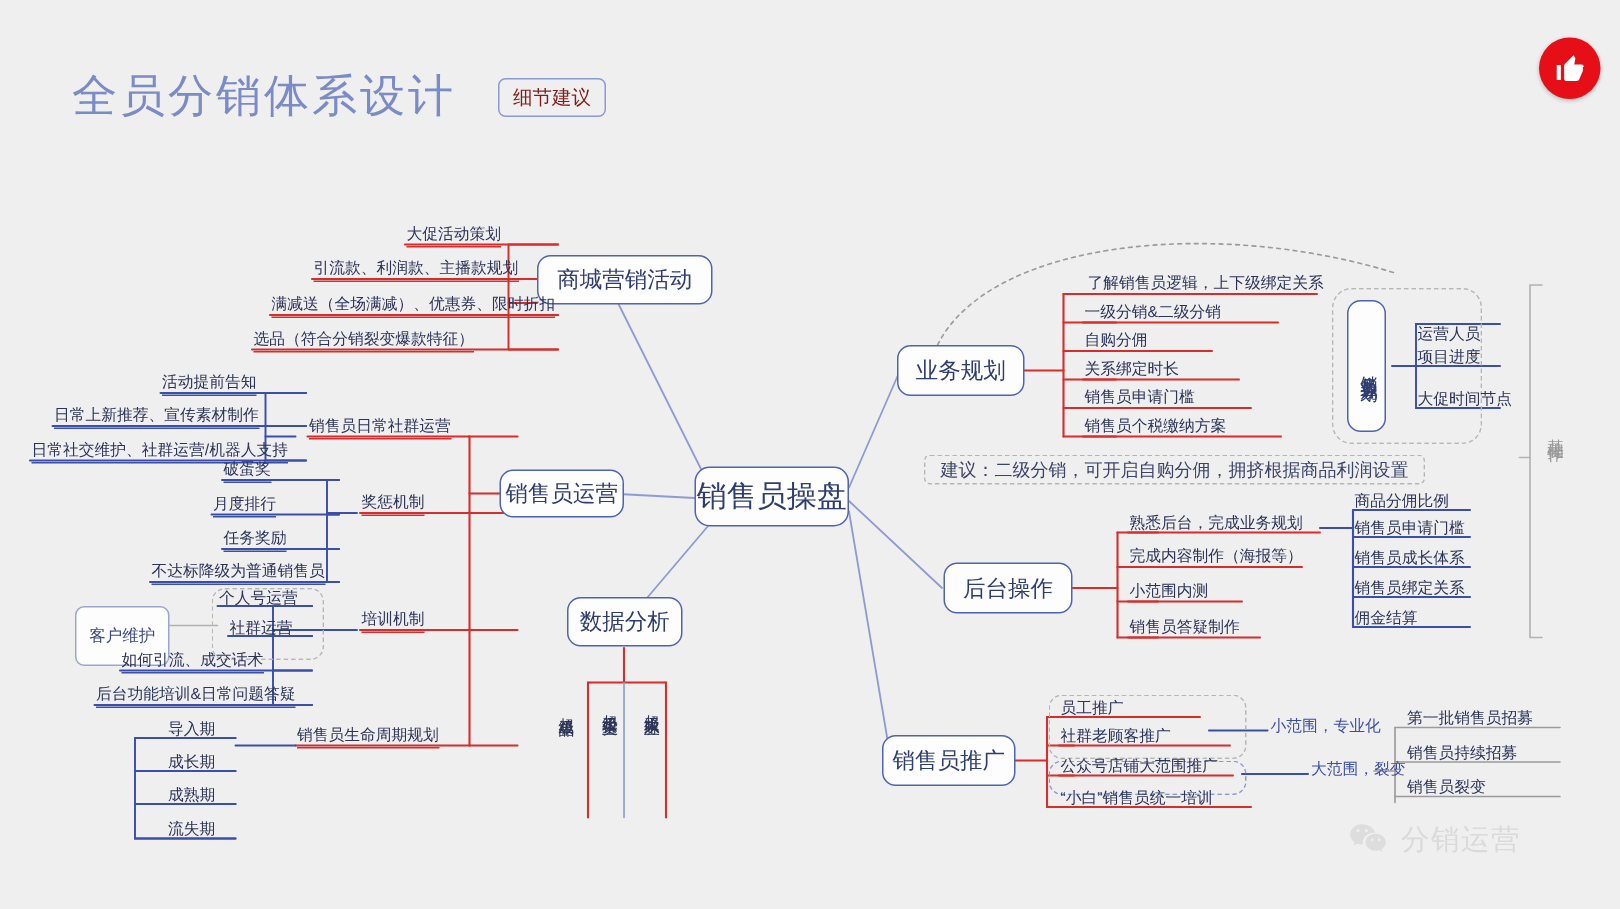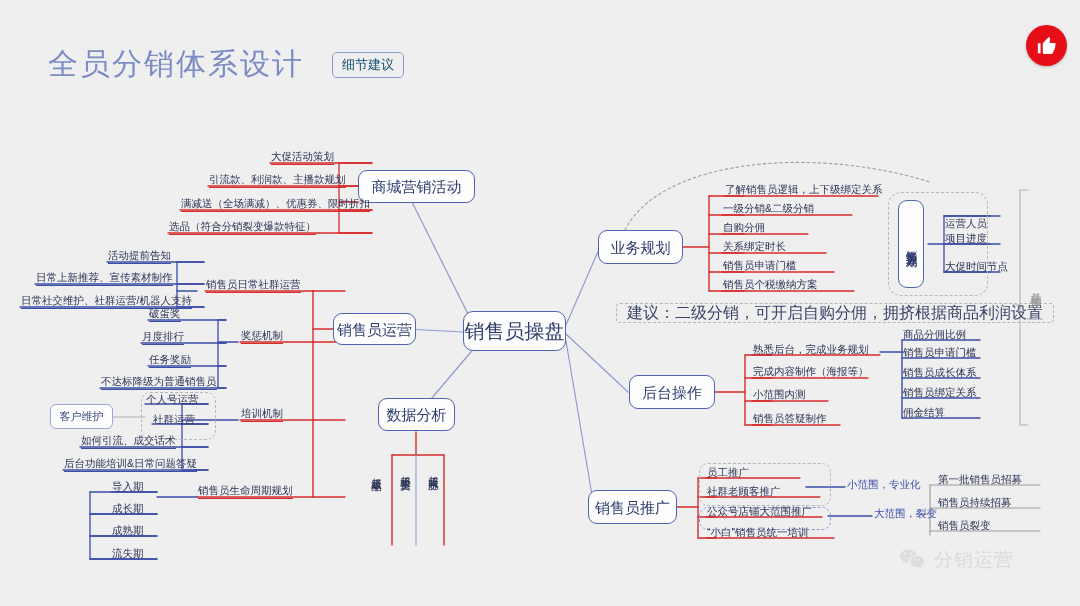--- a/index.html
+++ b/index.html
@@ -10,21 +10,21 @@
     background:#efefef;
   }
   #canvas { position:absolute; inset:0; }
   svg.wires { position:absolute; left:0; top:0; width:1080px; height:606px; pointer-events:none; }
 
   
   .title-wrap { position:absolute; left:48px; top:44px; display:flex; align-items:center; gap:28px; }
   .title-text { font-size:30px; color:#7b8bc4; letter-spacing:2px; font-weight:400; white-space:nowrap; }
   .title-badge {
     border:1.4px solid #8c9ad0; border-radius:5px; padding:3px 9px;
-    font-size:13px; color:#0c4a6e; white-space:nowrap;
+    font-size:13px; color:#7f1d1d; white-space:nowrap;
   }
 
   
   .like-btn {
     position:absolute; left:1026px; top:25px; width:41px; height:41px; border-radius:50%;
     background:#e60f18; display:flex; align-items:center; justify-content:center;
     box-shadow:0 1px 3px rgba(0,0,0,.25);
   }
   .like-btn svg { width:22px; height:22px; fill:#fff; }
 
@@ -52,21 +52,21 @@
   }
 
   
   .dgroup { position:absolute; border:1px dashed #b6b6b6; border-radius:9px; }
   .dgroup.blue { border-color:#8a9ad4; }
   .dgroup.round { border-radius:13px; }
 
   
   .suggest {
     position:absolute; border:1px dashed #b5b5b5; border-radius:4px;
-    font-size:16px; color:#3b4368; padding:4px 10px; white-space:nowrap;
+    font-size:12px; color:#3b4368; padding:4px 10px; white-space:nowrap;
     display:flex; align-items:center;
   }
 
   
   .bracket-label {
     position:absolute; writing-mode:vertical-rl; text-orientation:upright;
     font-size:11px; color:#9b9b9b; letter-spacing:2px;
   }
 
   
@@ -305,21 +305,21 @@
 
   <div class="node center" style="left:463px; top:311px; width:103px; height:40px;">销售员操盘</div>
 
   <div class="node branch" style="left:358px; top:170px; width:117px; height:33px;">商城营销活动</div>
   <div class="node branch" style="left:333px; top:313px; width:83px; height:32px;">销售员运营</div>
   <div class="node branch" style="left:378px; top:398px; width:77px; height:33px;">数据分析</div>
   <div class="node branch" style="left:598px; top:230px; width:85px; height:34px;">业务规划</div>
   <div class="node branch" style="left:629px; top:375px; width:86px; height:34px;">后台操作</div>
   <div class="node branch" style="left:588px; top:490px; width:89px; height:34px;">销售员推广</div>
 
-  <div class="node small" style="left:50px; top:404px; width:63px; height:25px;">客户维护</div>
+  <div class="node small" style="left:50px; top:404px; width:63px; height:40px;">客户维护</div>
 
   <div class="dgroup round" style="left:888px; top:192px; width:100px; height:104px;"></div>
   <div class="node vert" style="left:898px; top:200px; width:26px; height:88px;">销售员业务规划</div>
 
   <div class="leaf" style="left:271px; top:151px; border-bottom:1.4px solid #d62d2d;">大促活动策划</div>
   <div class="leaf" style="left:209px; top:174px; border-bottom:1.4px solid #d62d2d;">引流款、利润款、主播款规划</div>
   <div class="leaf" style="left:181px; top:198px; border-bottom:1.4px solid #d62d2d;">满减送（全场满减）、优惠券、限时折扣</div>
   <div class="leaf" style="left:169px; top:221px; border-bottom:1.4px solid #d62d2d;">选品（符合分销裂变爆款特征）</div>
 
   <div class="leaf" style="left:206px; top:279px; border-bottom:1.4px solid #d62d2d;">销售员日常社群运营</div>

